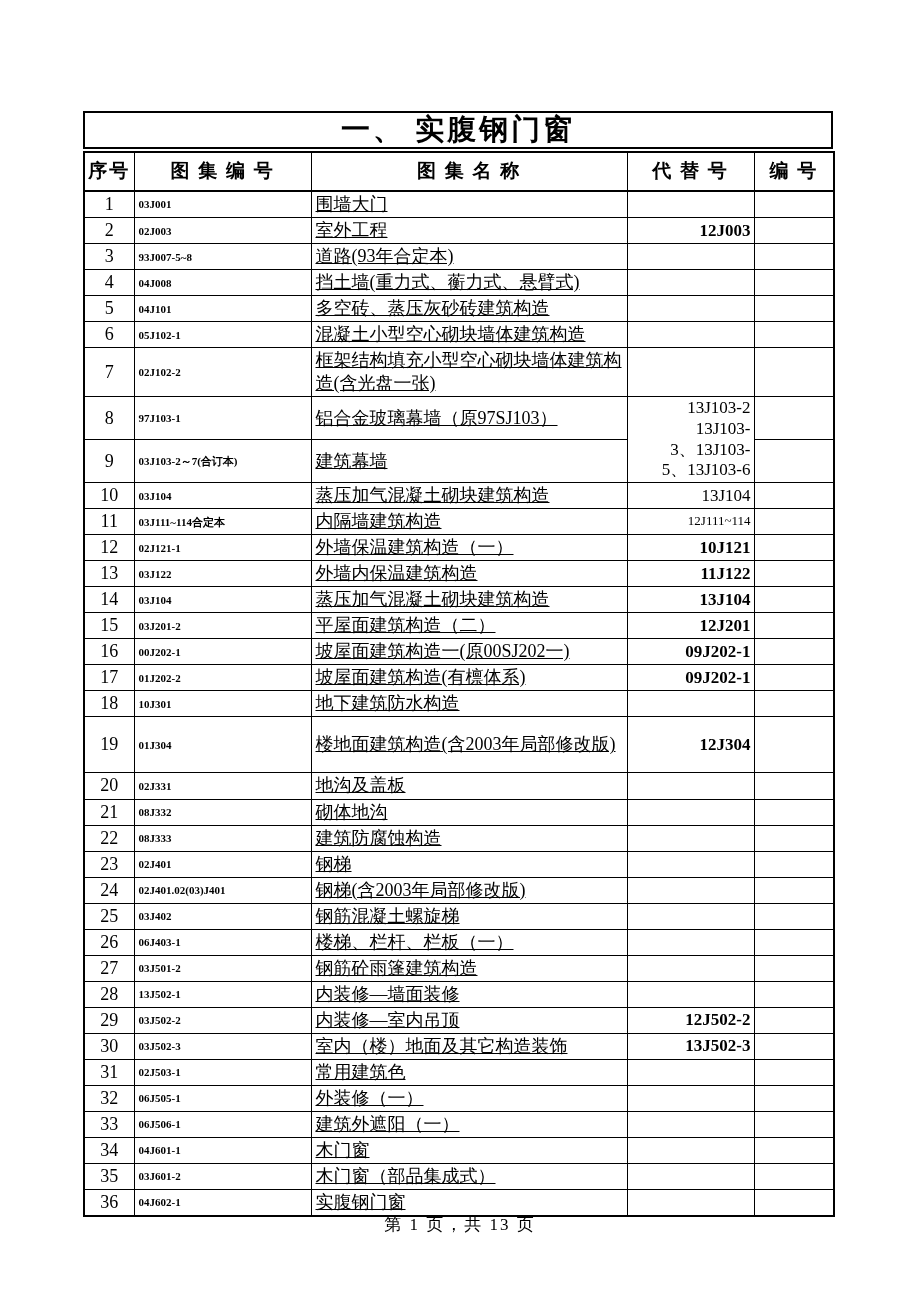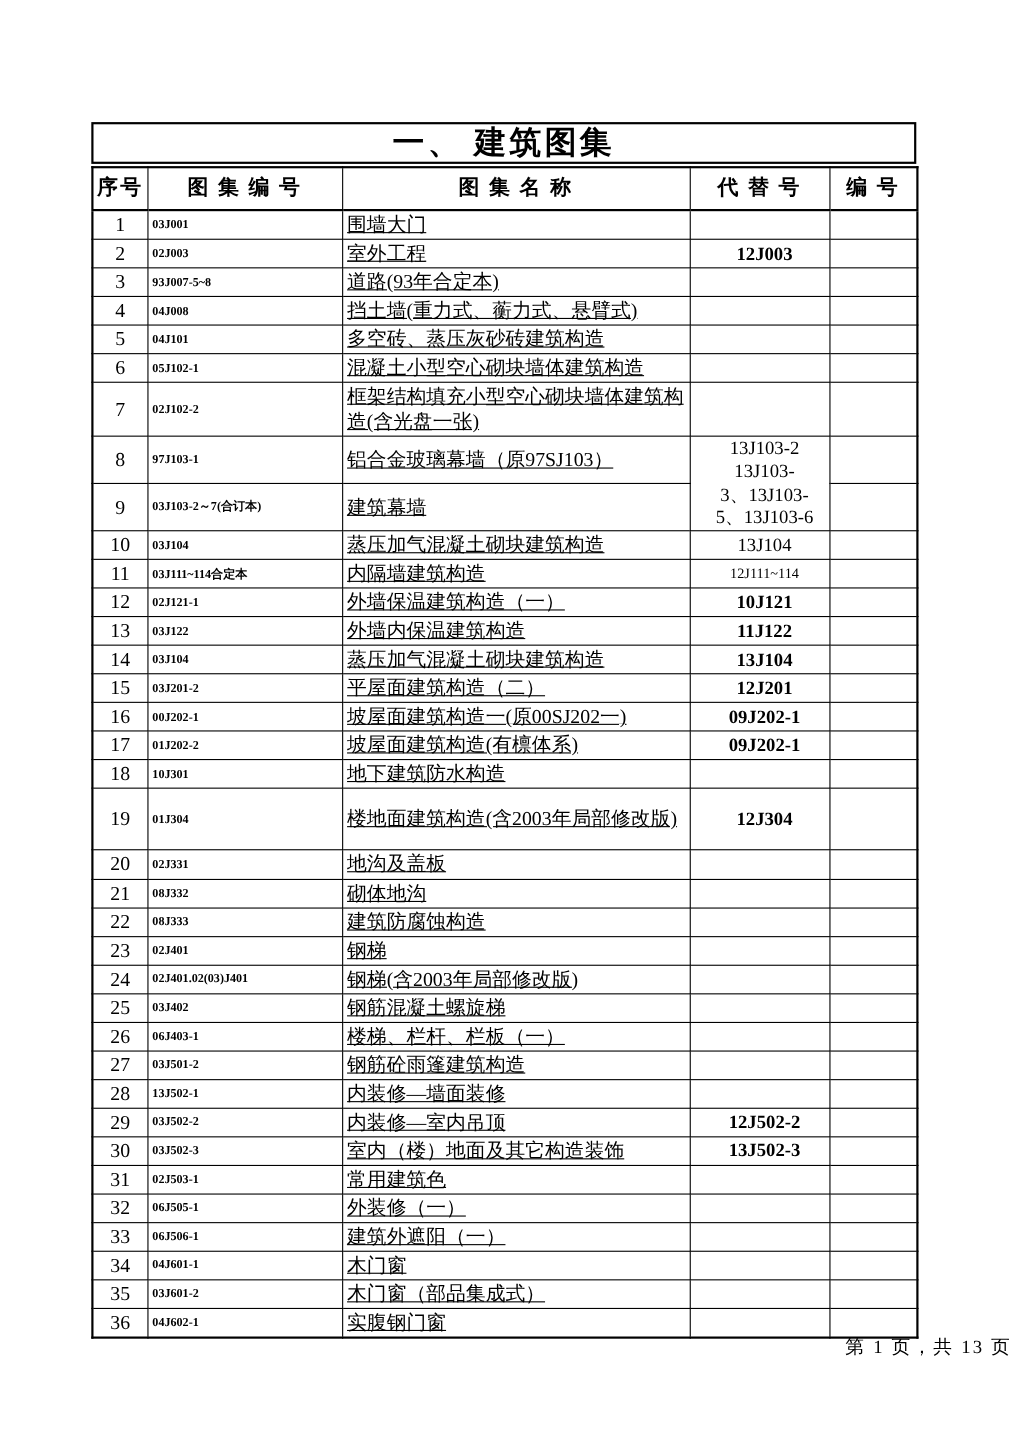--- a/index.html
+++ b/index.html
@@ -21,35 +21,35 @@
   table{border:2.5px solid #000;}
   thead th{
     height:39px;font-size:19px;font-weight:bold;text-align:center;
     letter-spacing:2px;border-bottom:2.5px solid #000;
   }
   tbody tr{height:25px;}
   tbody tr.tall{height:56px;}
   .c-no{text-align:center;font-size:18px;}
   .c-code{font-weight:bold;font-size:11px;text-align:left;padding-left:4px;}
   .c-name{font-size:18px;text-align:left;padding-left:4px;text-decoration:underline;}
-  .c-rep{text-align:center;font-weight:bold;font-size:17px;padding-left:12px;}
+  .c-rep{text-align:right;font-weight:bold;font-size:17px;padding-left:12px;}
   .c-rep.light{font-weight:normal;margin-top:36px;}
   .c-rep.small{font-size:13px;}
   .c-rep.multi{white-space:pre-line;line-height:1.22;}
   .c-num{font-size:17px;}
   .footer{
-    position:absolute;top:1213px;left:0;width:920px;text-align:right;
+    position:absolute;top:1213px;left:0;width:920px;text-align:center;
     font-size:17px;letter-spacing:2px;
   }
 </style>
 </head>
 <body>
 
 <div class="doc">
-  <div class="title-box">一、  建筑图集</div>
+  <div class="title-box">一、  实腹钢门窗</div>
   <table>
     <colgroup>
       <col style="width:50px">
       <col style="width:177px">
       <col style="width:316px">
       <col style="width:127px">
       <col style="width:80px">
     </colgroup>
     <thead>
       <tr>

